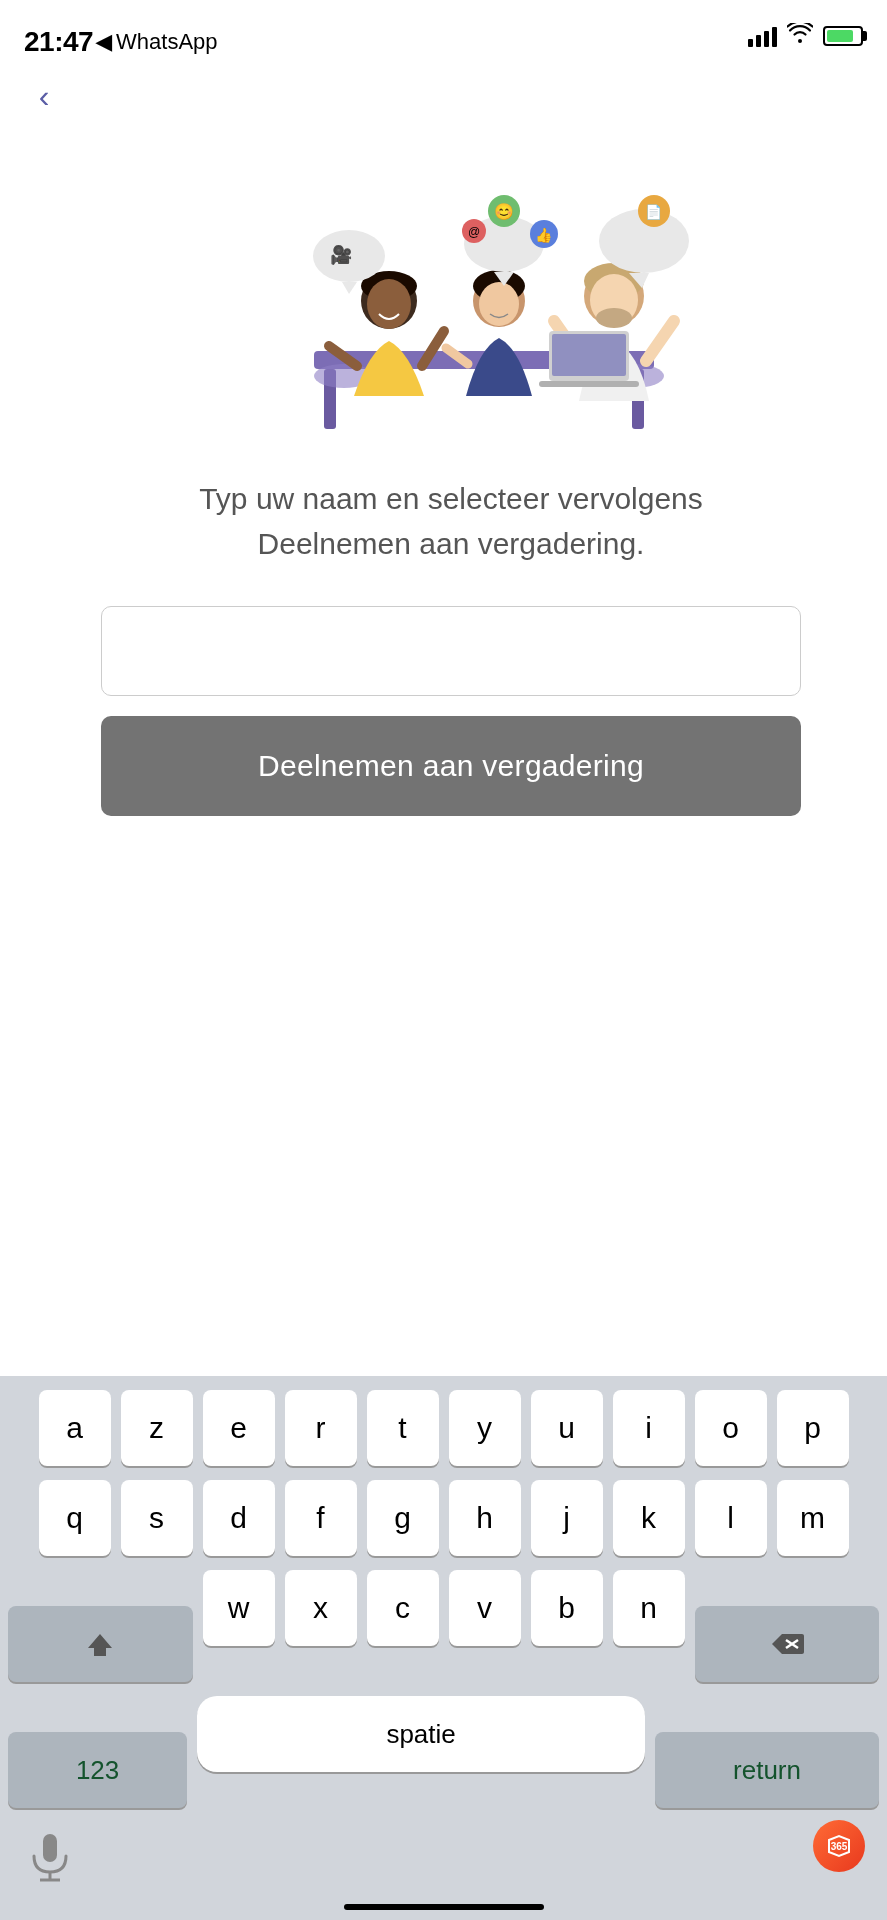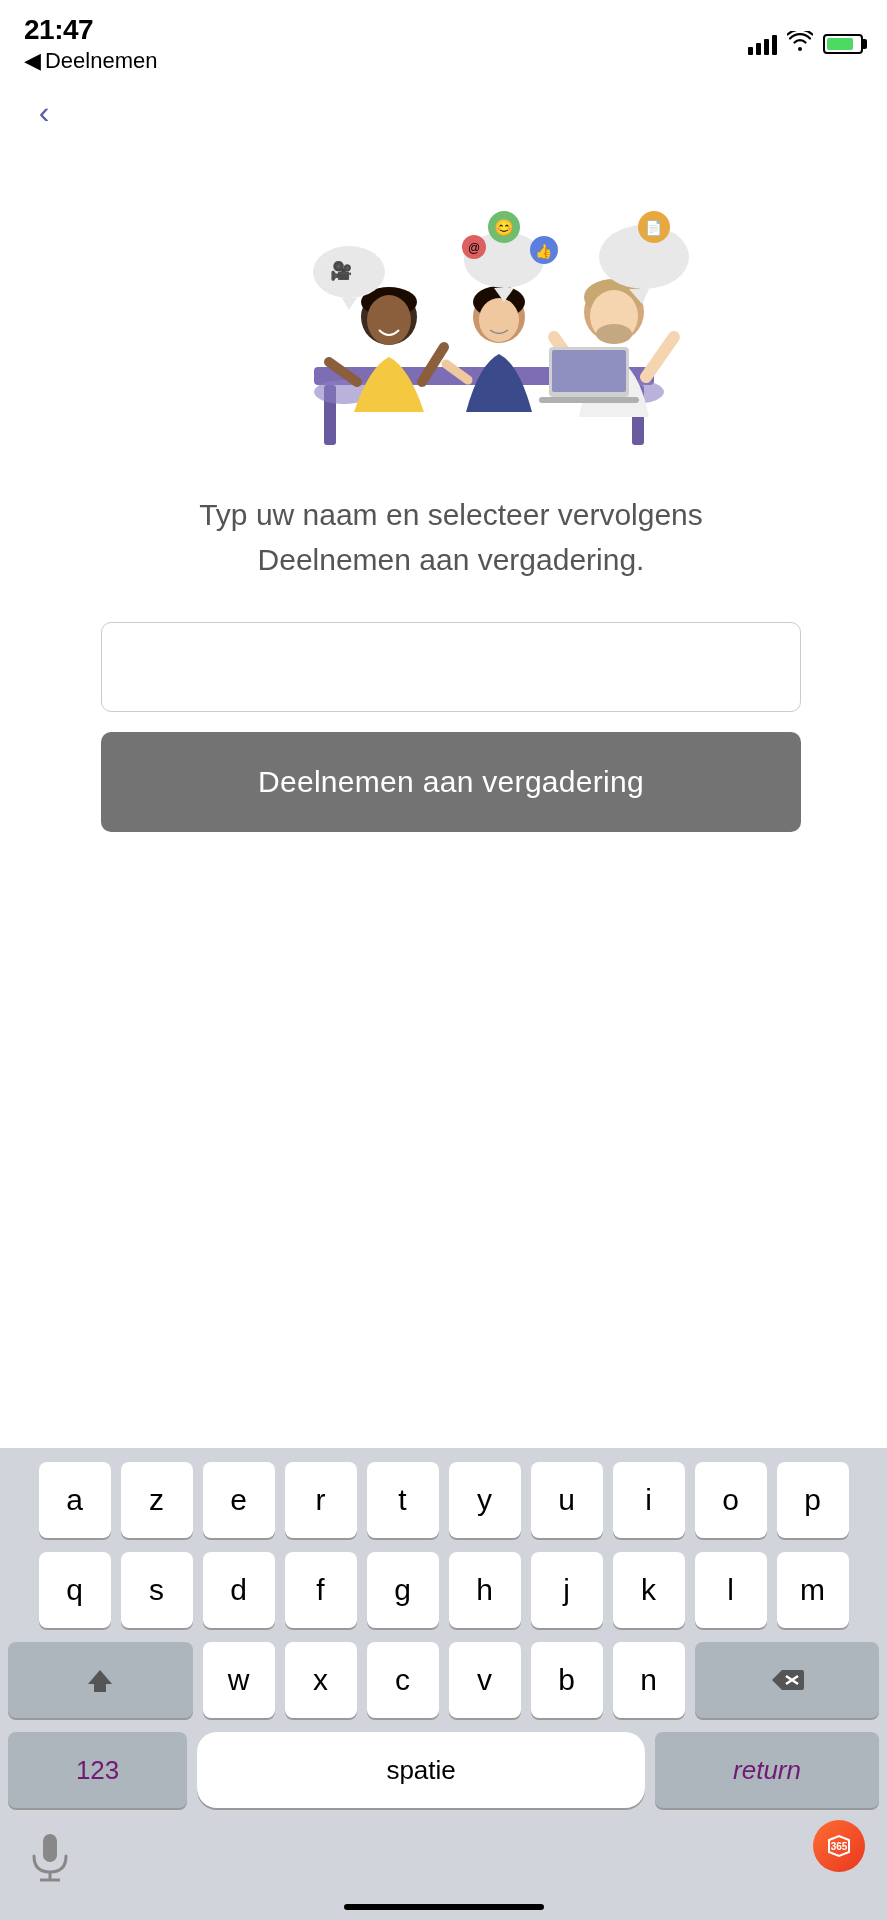--- a/index.html
+++ b/index.html
@@ -16,22 +16,23 @@
     
     .status-bar {
       display: flex;
       justify-content: space-between;
       align-items: center;
       padding: 14px 24px 8px 24px;
       background: #ffffff;
     }
     .status-left {
       display: flex;
-      flex-direction: column;
+      flex-direction: row;
       gap: 2px;
+      margin-top: 12px;
     }
     .status-time {
       font-size: 28px;
       font-weight: 600;
       color: #000;
       letter-spacing: -0.5px;
     }
     .status-whatsapp {
       font-size: 22px;
       color: #000;
@@ -190,38 +191,38 @@
       cursor: pointer;
       box-shadow: 0 2px 0 #999;
       flex: 1;
       min-width: 0;
       height: 76px;
       max-width: 72px;
     }
 
     .key-special {
       background: #adb5bd;
-      color: #701a75;
+      color: #14532d;
       font-size: 26px;
       font-weight: 400;
+      margin-top: 36px;
     }
 
     .key-space {
       flex: 5;
       max-width: none;
       font-size: 26px;
       border-radius: 20px;
     }
 
     .key-return {
       flex: 2.5;
       max-width: none;
       font-size: 26px;
       background: #adb5bd;
-      font-style: italic;
     }
 
     .key-123 {
       flex: 2;
       max-width: none;
       font-size: 26px;
       background: #adb5bd;
     }
 
     .key-backspace {
@@ -269,21 +270,21 @@
     }
   </style>
 </head>
 <body>
 
 <div class="status-bar">
   <div class="status-left">
     <div class="status-time">21:47</div>
     <div class="status-whatsapp">
       <span>◀</span>
-      <span>Deelnemen</span>
+      <span>WhatsApp</span>
     </div>
   </div>
   <div class="status-right">
     <div class="signal-bars">
       <div class="signal-bar" style="height:8px;"></div>
       <div class="signal-bar" style="height:12px;"></div>
       <div class="signal-bar" style="height:16px;"></div>
       <div class="signal-bar" style="height:20px;"></div>
     </div>
     <div class="wifi-icon">

